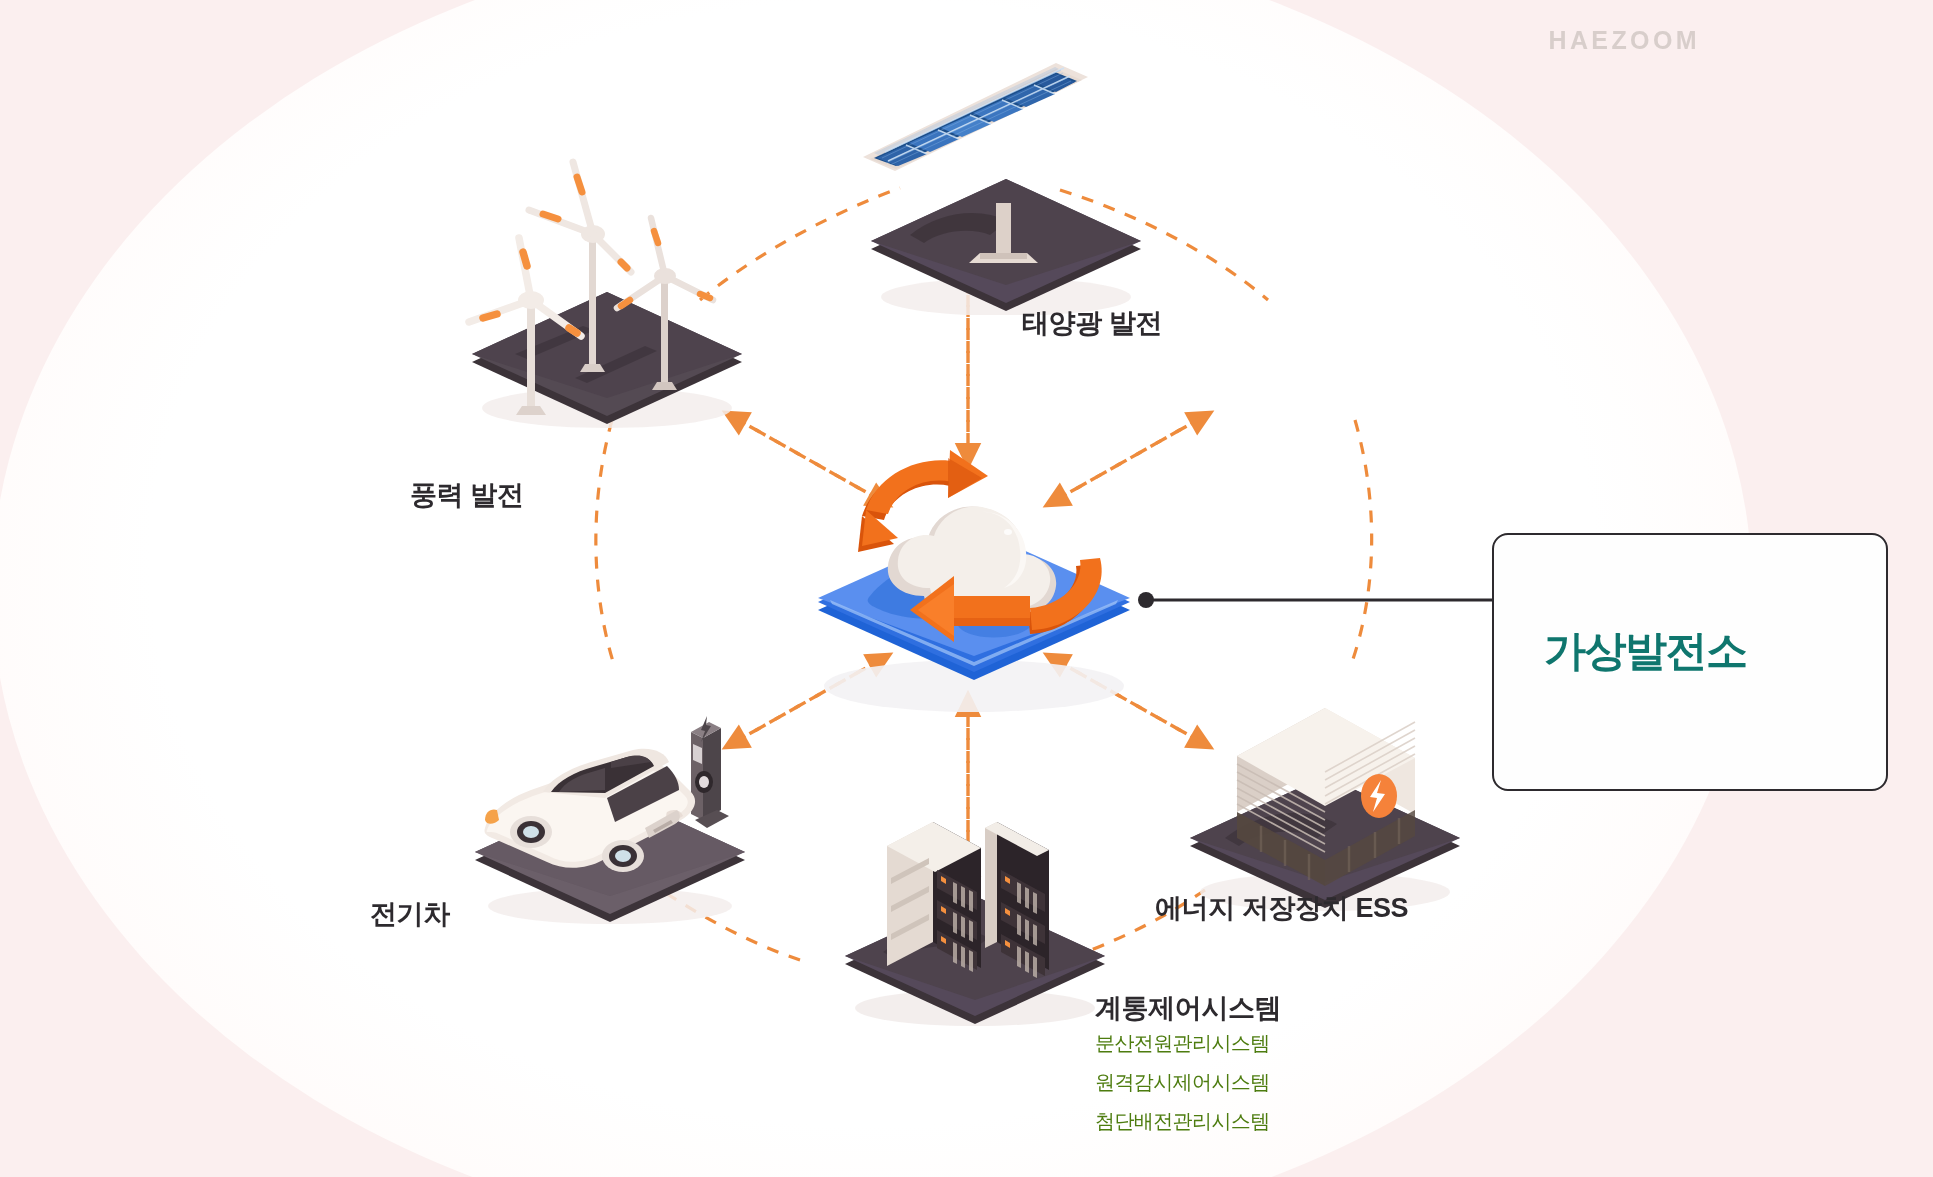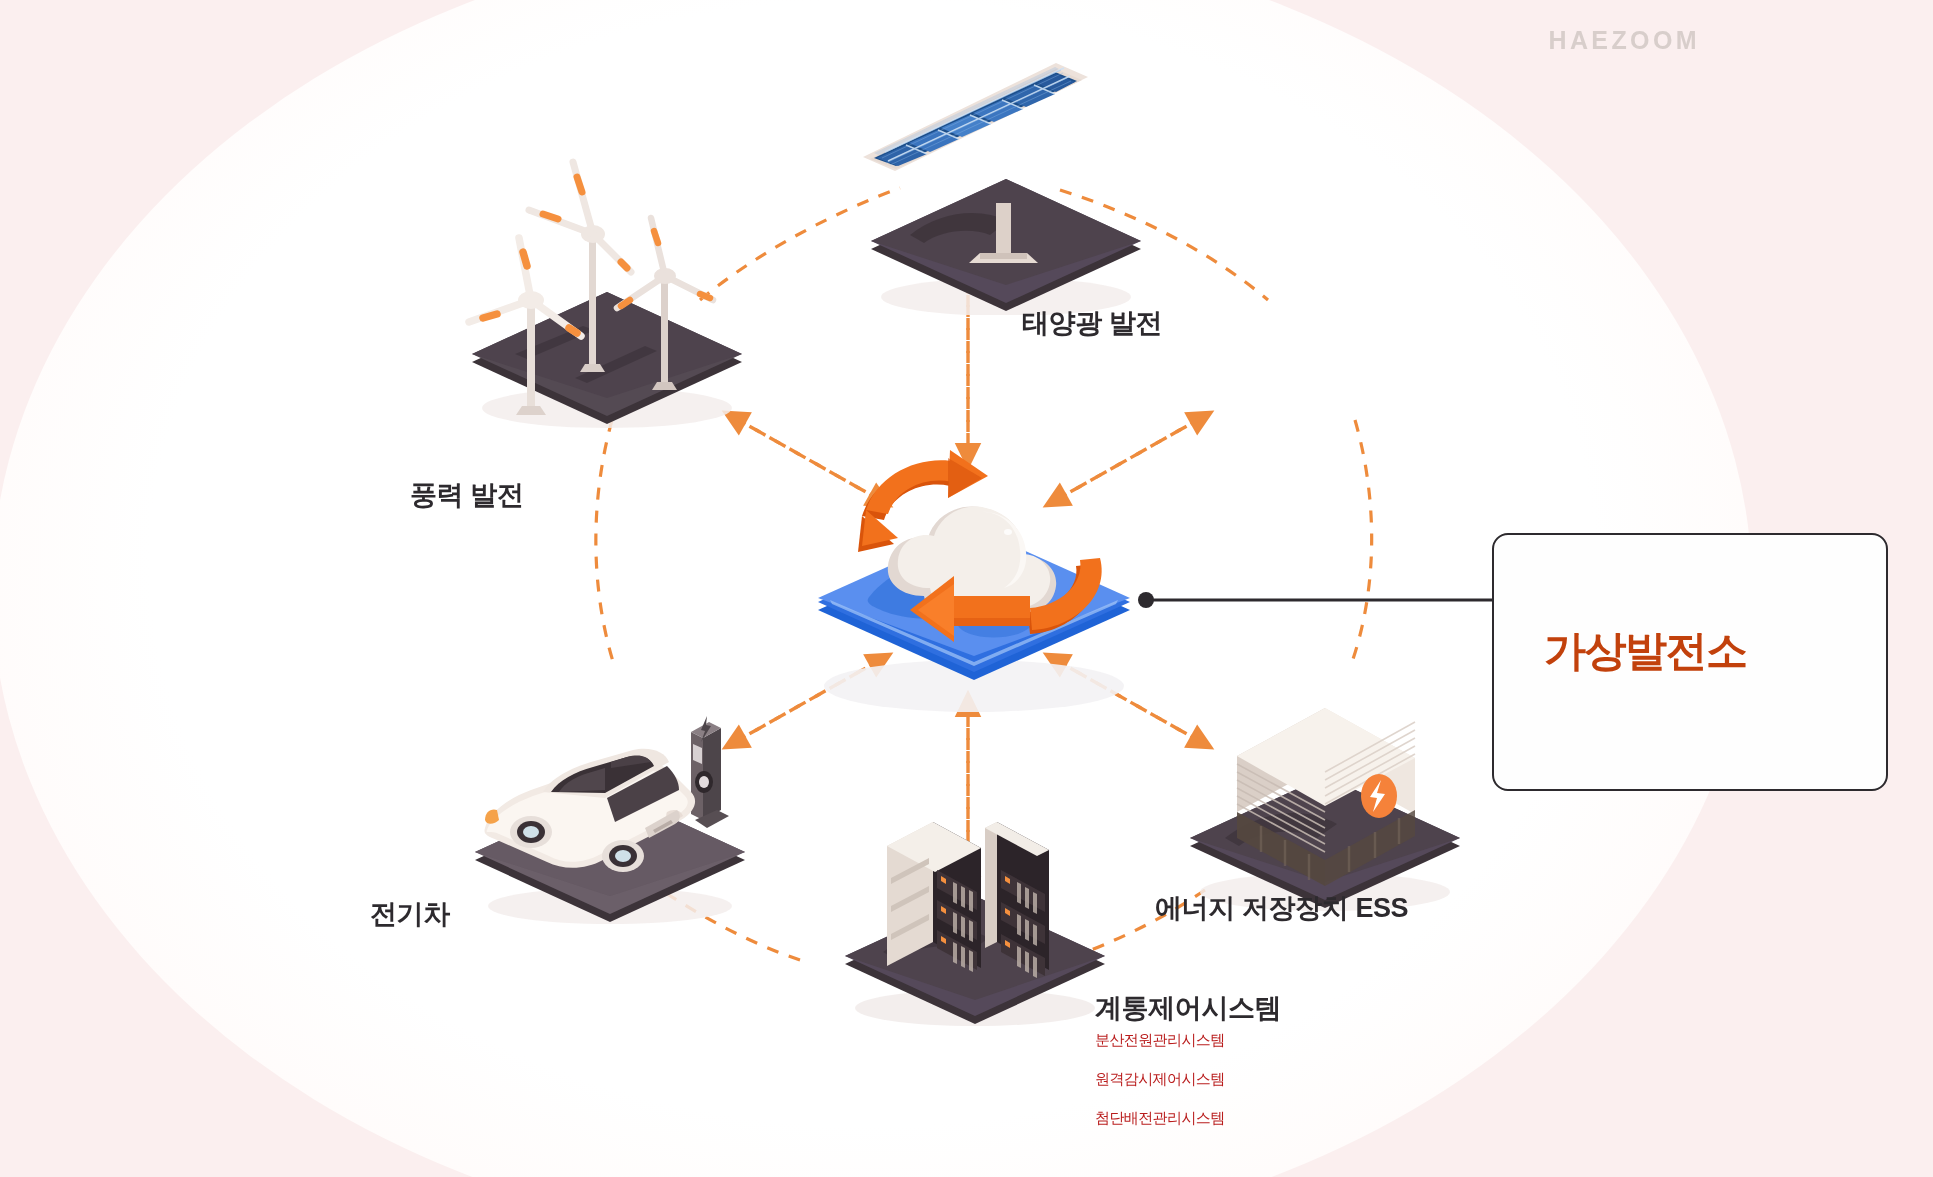--- a/index.html
+++ b/index.html
@@ -35,22 +35,22 @@
   .node-label{
     position:absolute;
     font-size:27px;
     font-weight:bold;
     color:#2D2A2E;
     white-space:nowrap;
     letter-spacing:-0.4px;
   }
   .sub-label{
     position:absolute;
-    font-size:15px;
-    color:#b91c1c;
+    font-size:20px;
+    color:#4d7c0f;
     white-space:nowrap;
     letter-spacing:-0.6px;
     line-height:1.55;
   }
 
   
   .callout{
     position:absolute;
     left:1492px; top:533px;
     width:396px; height:258px;
@@ -58,21 +58,21 @@
     border:2.5px solid #2D2A2E;
     border-radius:16px;
     display:flex;
     flex-direction:column;
     justify-content:center;
     padding-left:50px;
   }
   .callout-title{
     font-size:42px;
     font-weight:bold;
-    color:#c2410c;
+    color:#0f766e;
     letter-spacing:-1.5px;
     margin-bottom:22px;
   }
   .callout-lines{
     border-left:3px solid #2D2A2E;
     padding-left:20px;
   }
   .callout-line{
     font-size:27px;
     color:#1C1A1D;

